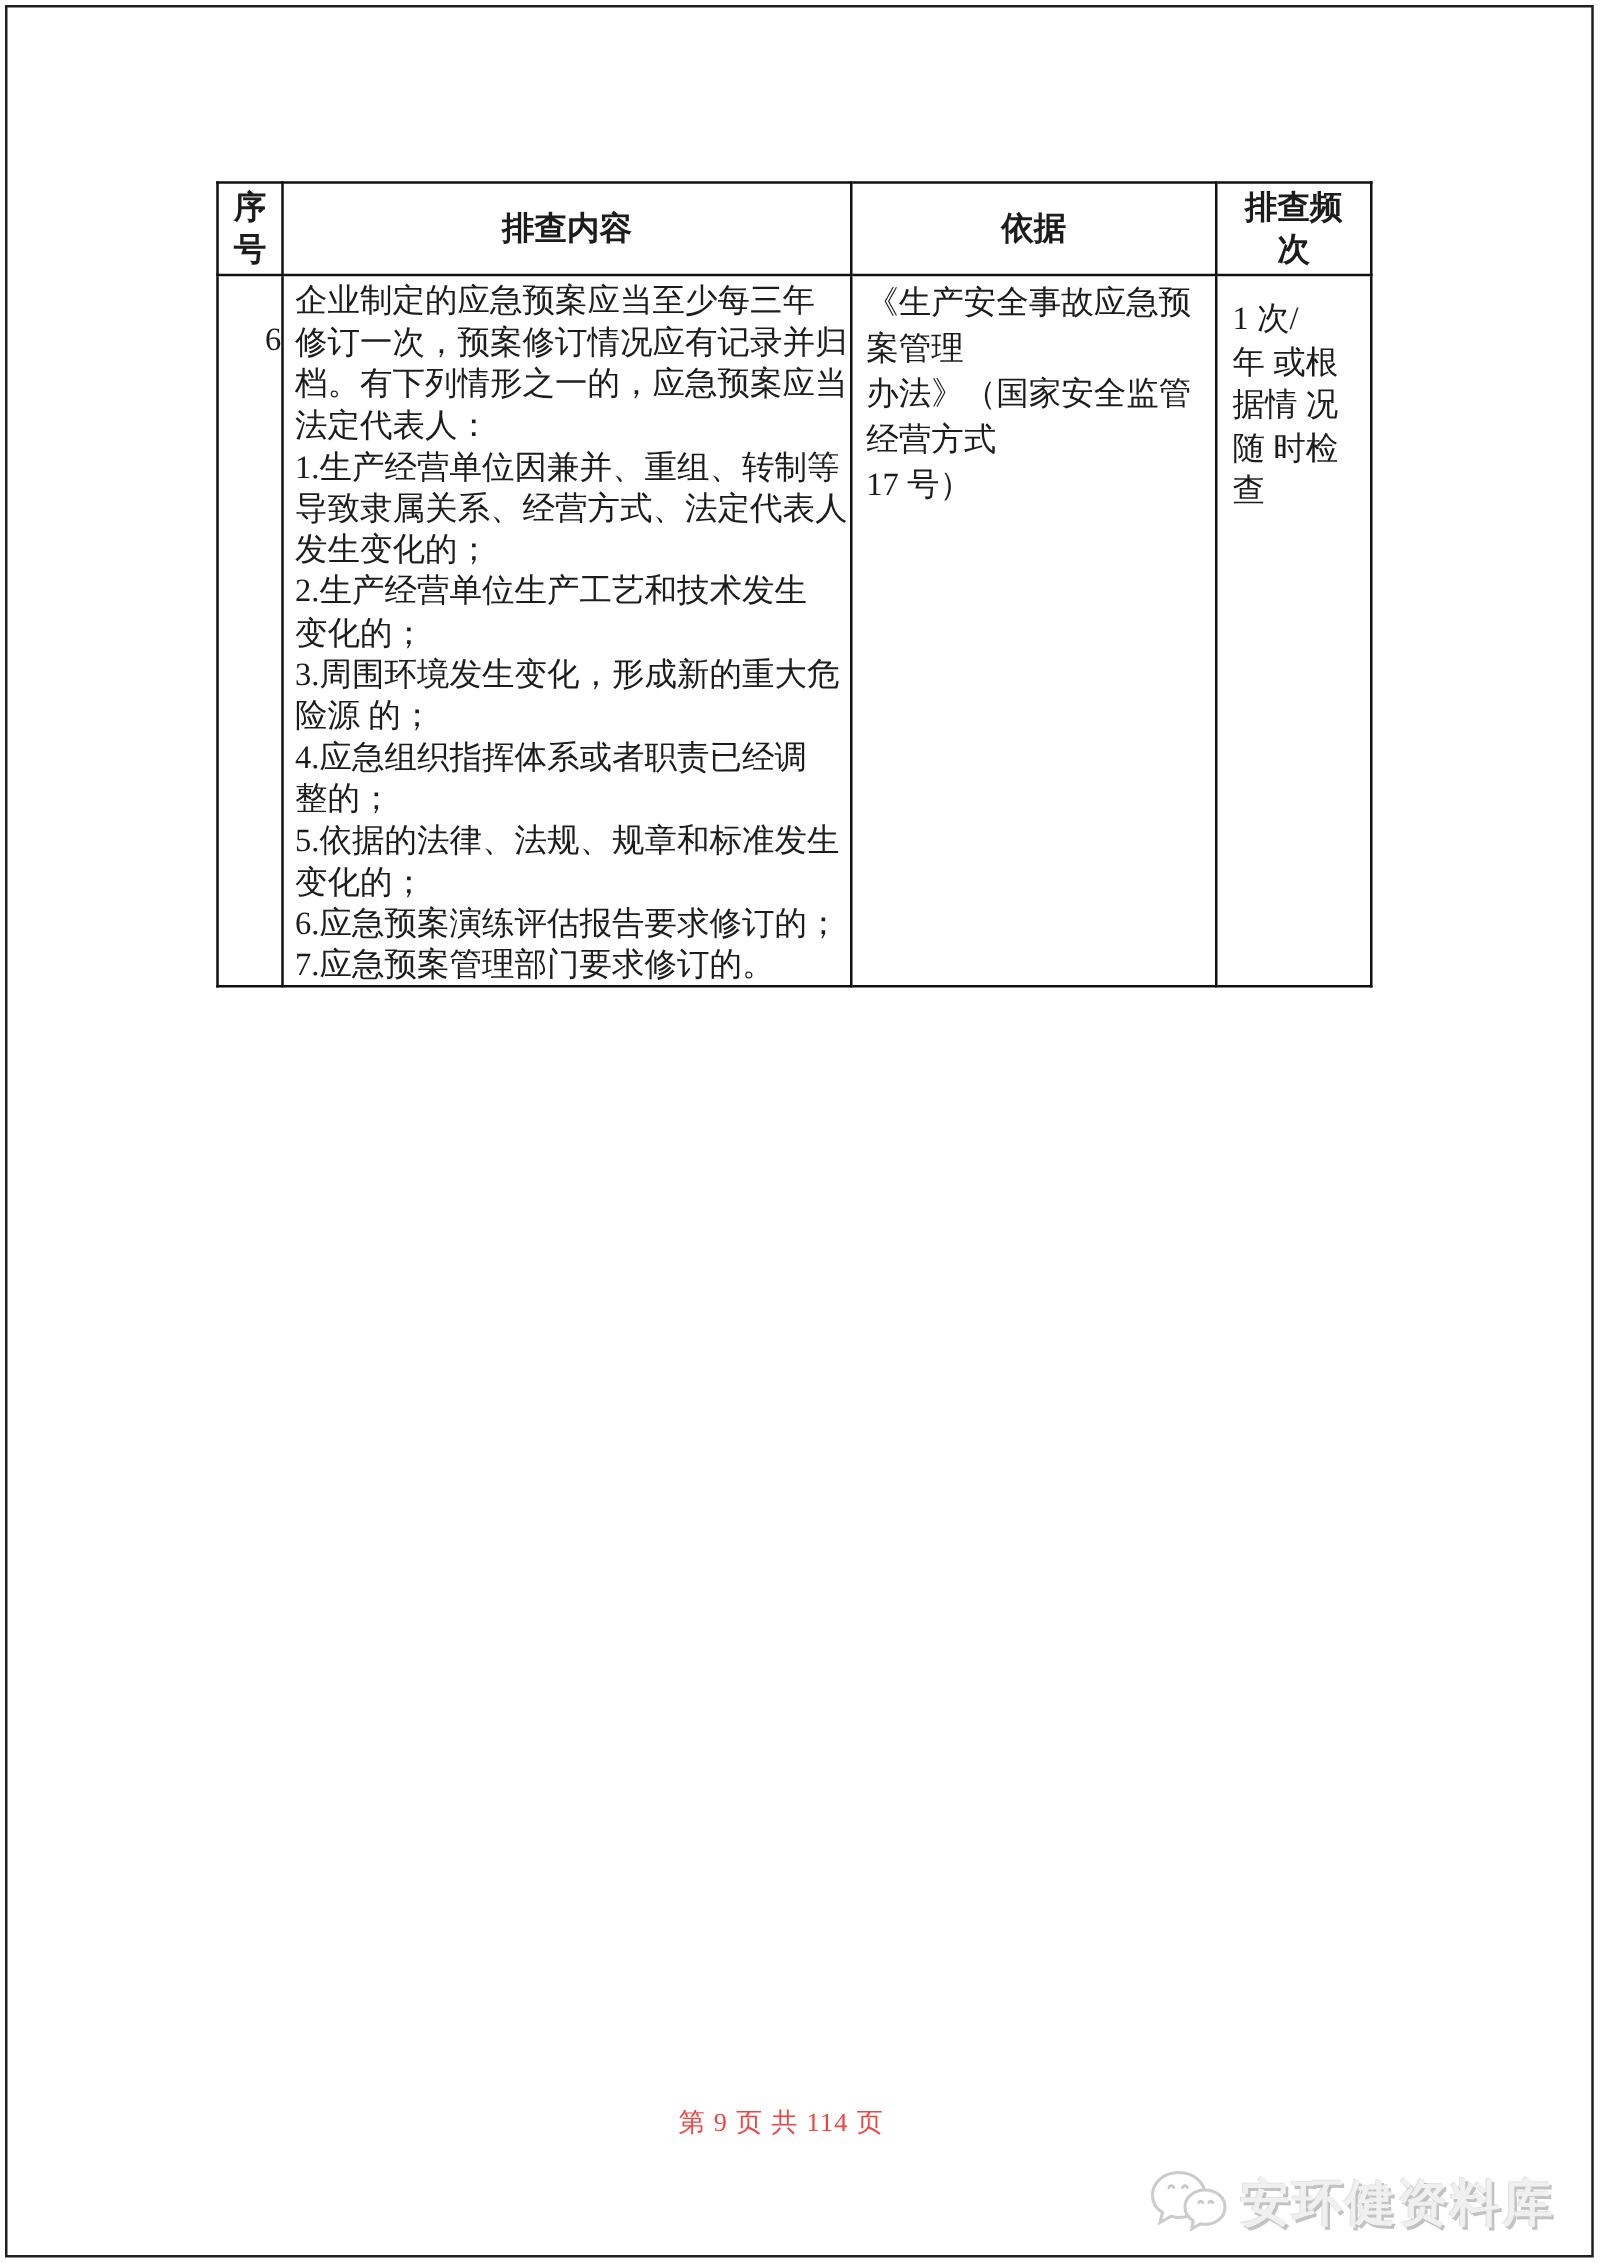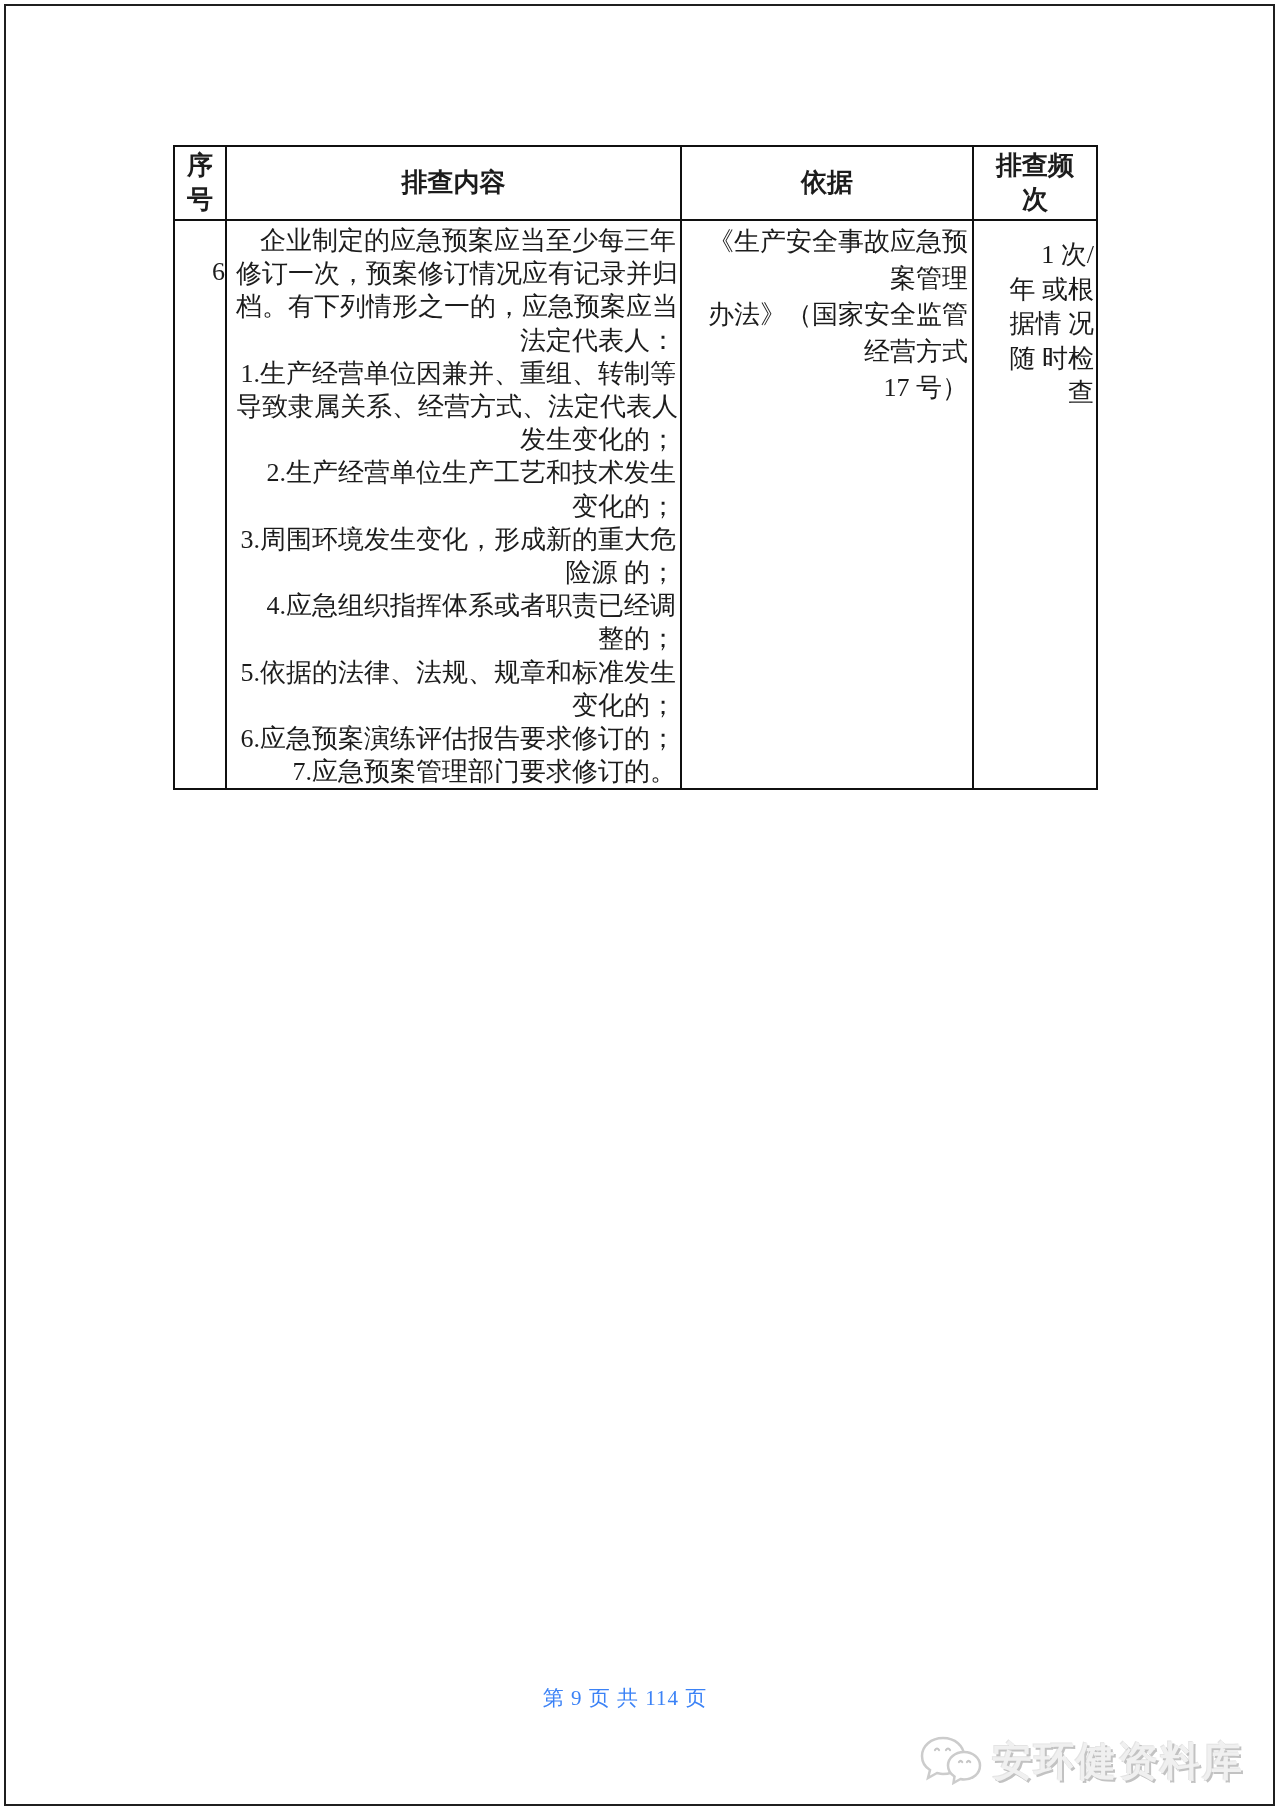--- a/index.html
+++ b/index.html
@@ -36,21 +36,21 @@
   }
   table.audit-table th {
     font-weight: bold;
     vertical-align: middle;
     text-align: center;
     line-height: 34px;
     padding: 2px 10px;
     height: 70px;
   }
   tr.row-carryover td { height: 33px; }
-  tr.row-item6 td { height: 400px; text-align: right; }
+  tr.row-item6 td { height: 400px; }
   td.cell-seq {
     text-align: right;
     padding: 36px 0 0 0;
     overflow: visible;
   }
   td.cell-content {
     padding: 3px 4px 0 9px;
     line-height: 33.2px;
   }
   td.cell-basis {
@@ -63,28 +63,28 @@
     line-height: 34.5px;
   }
   .tline { white-space: nowrap; }
   .footer {
     position: absolute;
     left: 0; right: 30px;
     top: 1684px;
     text-align: center;
     font-size: 21px;
     letter-spacing: 1px;
-    color: #3b82f6;
+    color: #ef4444;
   }
   .watermark {
     position: absolute;
     top: 1734px;
     right: 36px;
     display: flex;
-    align-items: flex-start;
+    align-items: center;
     gap: 8px;
   }
   .watermark-text {
     font-size: 40px;
     font-weight: bold;
     color: #f0f0f0;
     text-shadow: 2px 2px 0 #c2c2c2, -1px -1px 0 #e4e4e4;
     letter-spacing: 2px;
     white-space: nowrap;
   }

